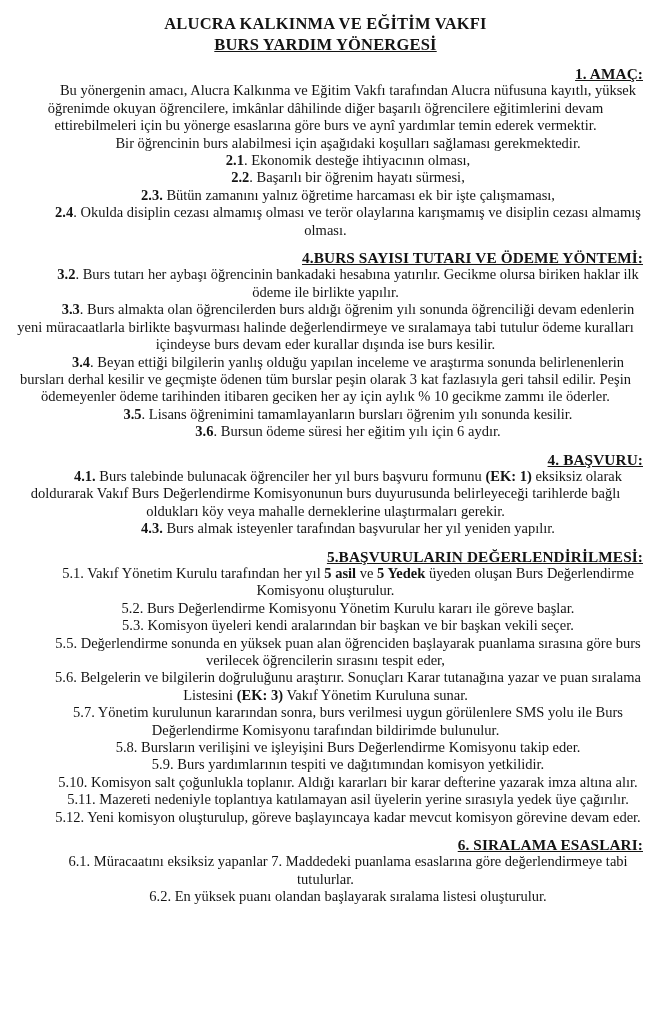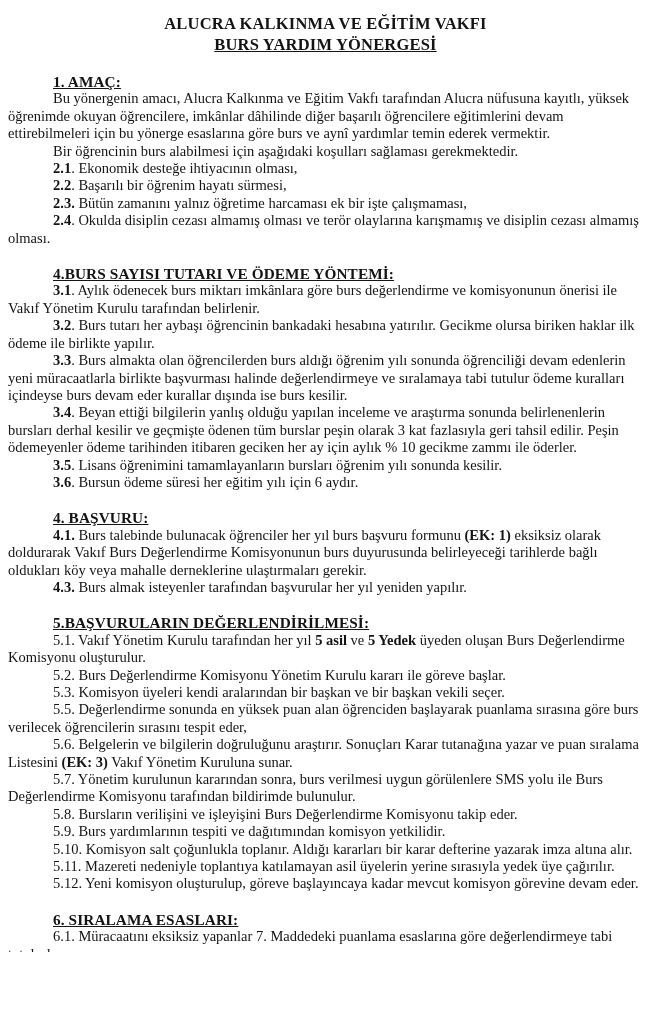--- a/index.html
+++ b/index.html
@@ -28,48 +28,48 @@
     line-height: 21px;
     letter-spacing: 0.2px;
   }
   .doc-title.underlined {
     text-decoration: underline;
   }
   .section-heading {
     font-weight: bold;
     text-decoration: underline;
     font-size: 15.3px;
-    margin: 18px 0 0 45px;
+    margin: 10px 0 0 45px;
     letter-spacing: 0.1px;
+    text-align: right;
   }
   .para {
     margin: 0;
     text-indent: 45px;
-    text-align: left;
+    text-align: center;
   }
   .b {
     font-weight: bold;
   }
 </style>
 </head>
 <body>
 
 <div class="page">
   <div class="doc-title">ALUCRA KALKINMA VE EĞİTİM VAKFI</div>
   <div class="doc-title underlined">BURS YARDIM YÖNERGESİ</div>
   <div id="doc-body">
       <div class="section-heading">1. AMAÇ:</div>
       <p class="para"><span>Bu yönergenin amacı, Alucra Kalkınma ve Eğitim Vakfı tarafından Alucra nüfusuna kayıtlı, yüksek öğrenimde okuyan öğrencilere, imkânlar dâhilinde diğer başarılı öğrencilere eğitimlerini devam ettirebilmeleri için bu yönerge esaslarına göre burs ve aynî yardımlar temin ederek vermektir.</span></p>
       <p class="para"><span>Bir öğrencinin burs alabilmesi için aşağıdaki koşulları sağlaması gerekmektedir.</span></p>
       <p class="para"><span class="b">2.1</span><span>. Ekonomik desteğe ihtiyacının olması,</span></p>
       <p class="para"><span class="b">2.2</span><span>. Başarılı bir öğrenim hayatı sürmesi,</span></p>
       <p class="para"><span class="b">2.3.</span><span> Bütün zamanını yalnız öğretime harcaması ek bir işte çalışmaması,</span></p>
       <p class="para"><span class="b">2.4</span><span>. Okulda disiplin cezası almamış olması ve terör olaylarına karışmamış ve disiplin cezası almamış olması.</span></p>
       <div class="section-heading">4.BURS SAYISI TUTARI VE ÖDEME YÖNTEMİ:</div>
-      <p class="para"><span class="b">3.1</span><span>. Aylık ödenecek burs miktarı imkânlara göre burs değerlendirme ve komisyonunun önerisi ile Vakıf Yönetim Kurulu tarafından belirlenir.</span></p>
       <p class="para"><span class="b">3.2</span><span>. Burs tutarı her aybaşı öğrencinin bankadaki hesabına yatırılır. Gecikme olursa biriken haklar ilk ödeme ile birlikte yapılır.</span></p>
       <p class="para"><span class="b"> 3.3</span><span>. Burs almakta olan öğrencilerden burs aldığı öğrenim yılı sonunda öğrenciliği devam edenlerin yeni müracaatlarla birlikte başvurması halinde değerlendirmeye ve sıralamaya tabi tutulur ödeme kuralları içindeyse burs devam eder kurallar dışında ise burs kesilir.</span></p>
       <p class="para"><span class="b">3.4</span><span>. Beyan ettiği bilgilerin yanlış olduğu yapılan inceleme ve araştırma sonunda belirlenenlerin bursları derhal kesilir ve geçmişte ödenen tüm burslar peşin olarak 3 kat fazlasıyla geri tahsil edilir. Peşin ödemeyenler ödeme tarihinden itibaren geciken her ay için aylık % 10 gecikme zammı ile öderler.</span></p>
       <p class="para"><span class="b">3.5</span><span>. Lisans öğrenimini tamamlayanların bursları öğrenim yılı sonunda kesilir.</span></p>
       <p class="para"><span class="b">3.6</span><span>. Bursun ödeme süresi her eğitim yılı için 6 aydır.</span></p>
       <div class="section-heading">4. BAŞVURU:</div>
       <p class="para"><span class="b">4.1.</span><span> Burs talebinde bulunacak öğrenciler her yıl burs başvuru formunu </span><span class="b">(EK: 1)</span><span> eksiksiz olarak doldurarak Vakıf Burs Değerlendirme Komisyonunun burs duyurusunda belirleyeceği tarihlerde bağlı oldukları köy veya mahalle derneklerine ulaştırmaları gerekir.</span></p>
       <p class="para"><span class="b">4.3.</span><span> Burs almak isteyenler tarafından başvurular her yıl yeniden yapılır.</span></p>
       <div class="section-heading">5.BAŞVURULARIN DEĞERLENDİRİLMESİ:</div>
       <p class="para"><span>5.1. Vakıf Yönetim Kurulu tarafından her yıl </span><span class="b">5 asil</span><span> ve </span><span class="b">5 Yedek</span><span> üyeden oluşan Burs Değerlendirme Komisyonu oluşturulur.</span></p>

